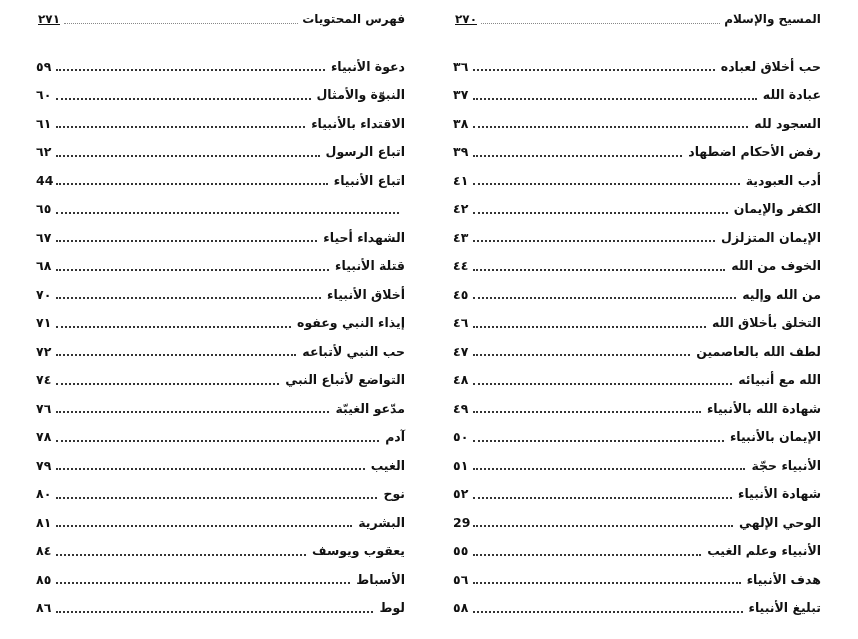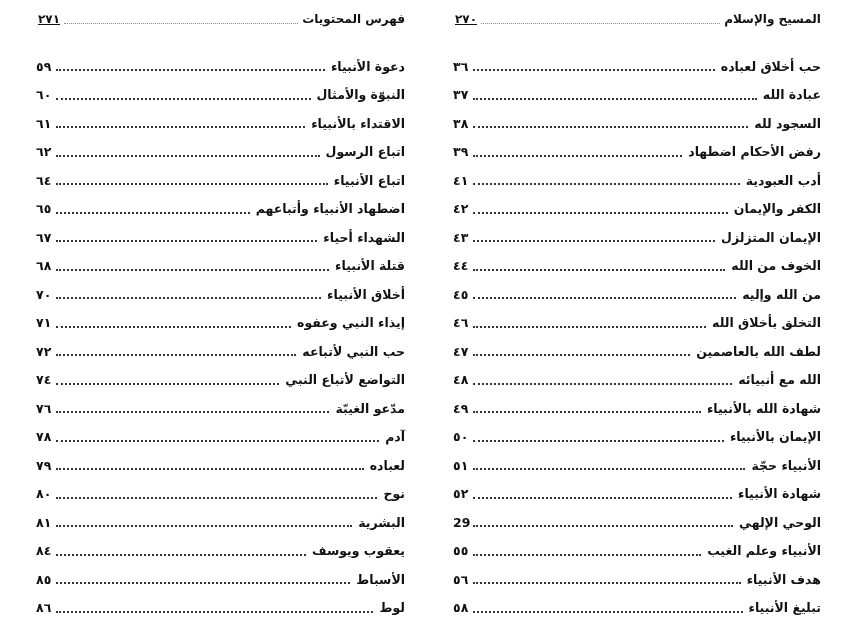--- a/index.html
+++ b/index.html
@@ -50,24 +50,23 @@
         <span class="num">٦١</span>
       </li>
       <li>
         <span class="title">اتباع الرسول</span>
         <span class="leader"></span>
         <span class="num">٦٢</span>
       </li>
       <li>
         <span class="title">اتباع الأنبياء</span>
         <span class="leader"></span>
-        <span class="num">٦٤</span>
-      </li>
-      <li>
-        <span class="title">اضطهاد الأنبياء وأتباعهم</span>
+        <span class="num">44</span>
+      </li>
+      <li>
         <span class="leader"></span>
         <span class="num">٦٥</span>
       </li>
       <li>
         <span class="title">الشهداء أحياء</span>
         <span class="leader"></span>
         <span class="num">٦٧</span>
       </li>
       <li>
         <span class="title">قتلة الأنبياء</span>
@@ -98,21 +97,21 @@
         <span class="title">مدّعو الغيبّة</span>
         <span class="leader"></span>
         <span class="num">٧٦</span>
       </li>
       <li>
         <span class="title">آدم</span>
         <span class="leader"></span>
         <span class="num">٧٨</span>
       </li>
       <li>
-        <span class="title">لعباده</span>
+        <span class="title">الغيب</span>
         <span class="leader"></span>
         <span class="num">٧٩</span>
       </li>
       <li>
         <span class="title">نوح</span>
         <span class="leader"></span>
         <span class="num">٨٠</span>
       </li>
       <li>
         <span class="title">البشرية</span>

